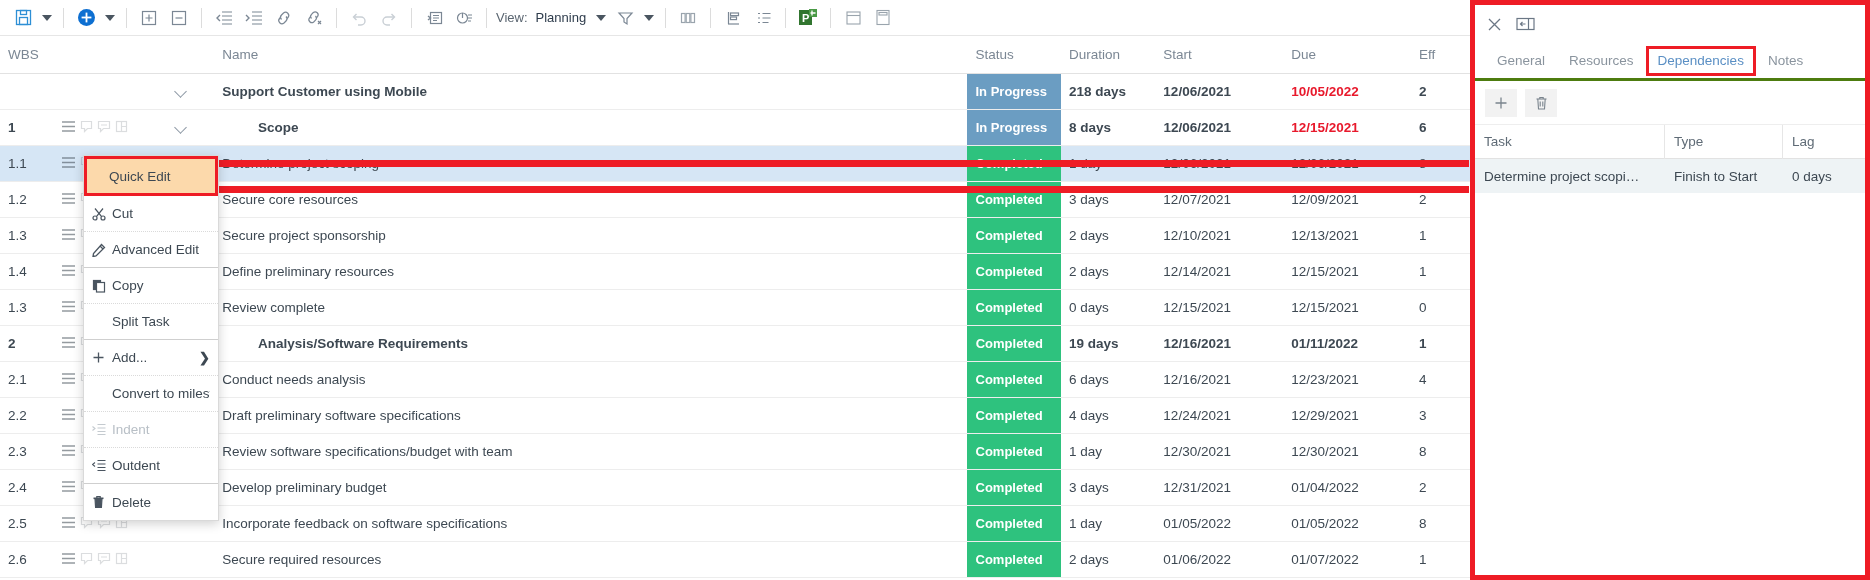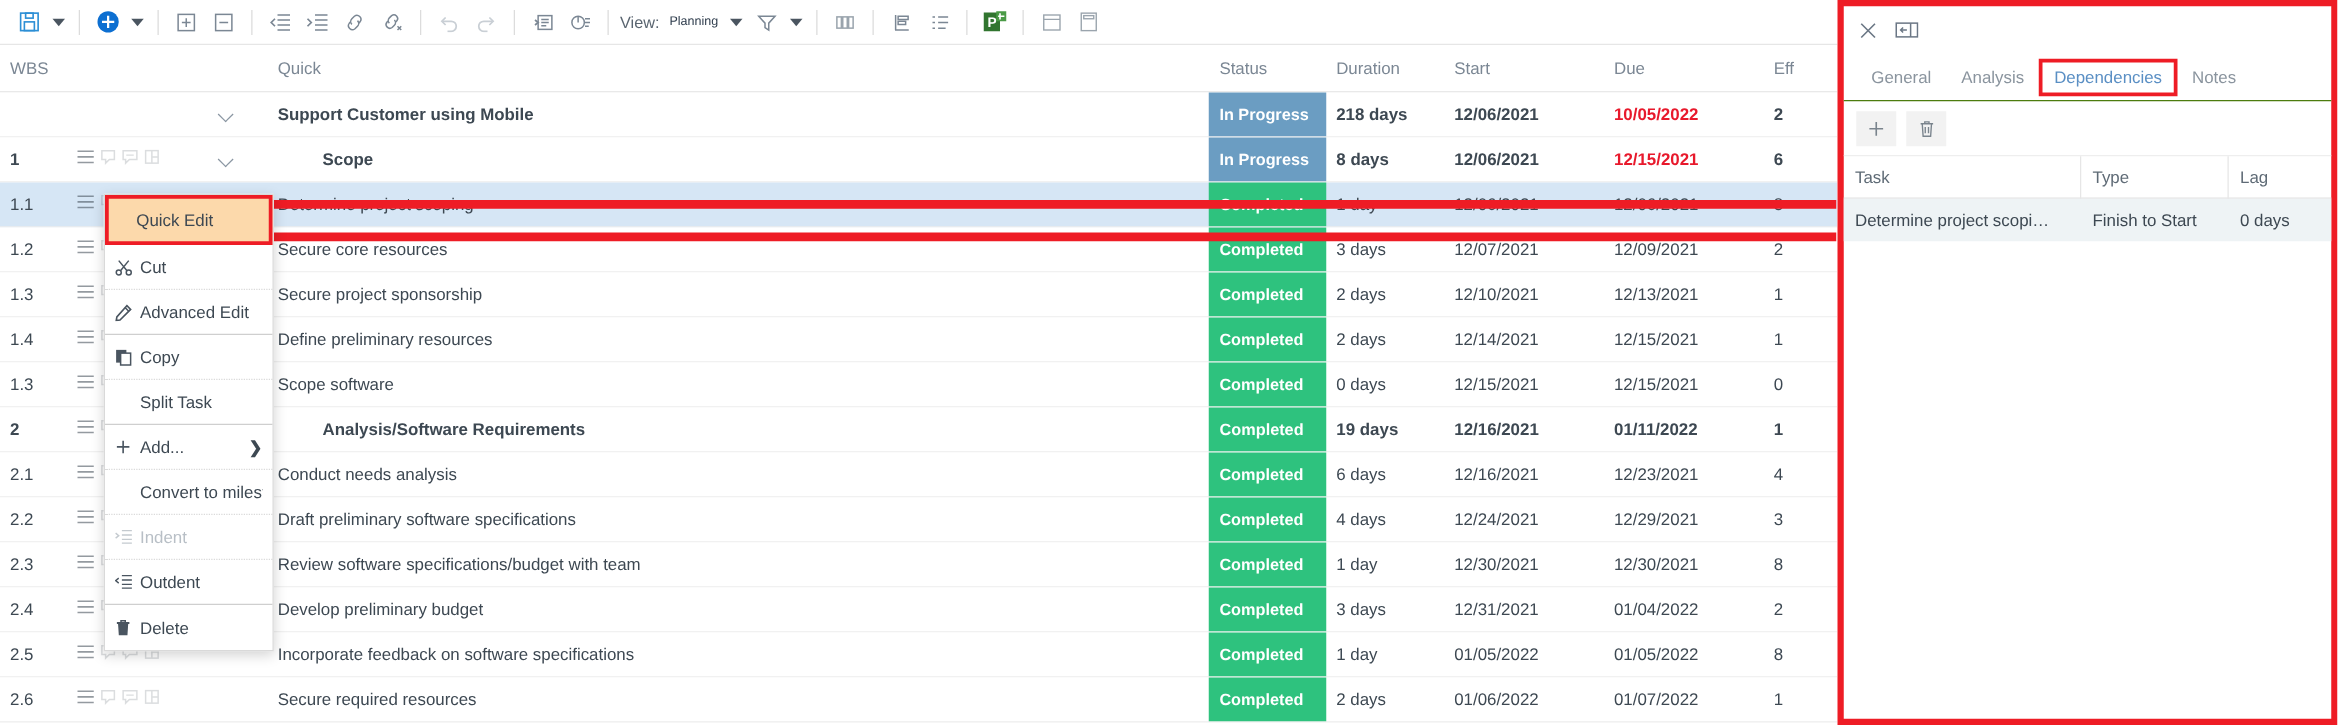--- a/index.html
+++ b/index.html
@@ -41,21 +41,21 @@
   }
   .tb-sep {
     width: 1px; height: 20px; background: #dcdcdc;
     margin: 0 7px; flex: 0 0 auto;
   }
   .tb-label {
     font-size: 13px; color: #5a6570; margin: 0 8px 0 2px;
     white-space: nowrap; flex: 0 0 auto;
   }
   .tb-view-val {
-    font-size: 10px; color: #2e3c4c; margin-right: 6px;
+    font-size: 13px; color: #2e3c4c; margin-right: 6px;
     white-space: nowrap; flex: 0 0 auto; cursor: pointer;
   }
   .tb-disabled { color: #c9cfd5; }
 
   
   .grid {
     position: absolute; top: 36px; left: 0;
     width: 1470px; height: 544px;
     overflow: hidden; background: #fff;
   }
@@ -163,21 +163,21 @@
     border: 5px solid #ee1c25;
     z-index: 30;
   }
   .rp-top {
     height: 38px; display: flex; align-items: center;
     padding-left: 12px; gap: 14px;
   }
   .rp-ico { cursor: pointer; color: #6b7785; display: flex; align-items: center; }
   .rp-tabs {
     height: 38px; display: flex; align-items: center;
-    padding-left: 10px; border-bottom: 1px solid #4d7c0f;
+    padding-left: 10px; border-bottom: 3px solid #4d7c0f;
     gap: 0;
   }
   .rp-tab {
     font-size: 13.5px; color: #8a949e; padding: 0 12px;
     cursor: pointer; line-height: 30px; white-space: nowrap;
   }
   .rp-tab.active {
     color: #5a8fc4;
     border: 3px solid #ee1c25;
     line-height: 24px;
@@ -369,21 +369,21 @@
   </div>
 
   <div class="grid">
     <div class="grid-head">
       <div class="cell c-wbs th">
         <span>WBS</span>
         <span class="sort-arrow">↑</span>
       </div>
       <div class="cell c-icons th"></div>
       <div class="cell c-exp th"></div>
-      <div class="cell c-name th">Quick</div>
+      <div class="cell c-name th">Name</div>
       <div class="cell c-status th" style="color:#7b8794;font-weight:normal;padding-left:9px">Status</div>
       <div class="cell c-dur th">Duration</div>
       <div class="cell c-start th">Start</div>
       <div class="cell c-due th">Due</div>
       <div class="cell c-eff th">Eff</div>
     </div>
     <div id="grid-body">
         <div class="row bold">
           <div class="cell c-wbs"></div>
           <div class="cell c-icons"></div>
@@ -541,21 +541,21 @@
             <span class="rowicon ghost"><svg width="14" height="13" viewBox="0 0 14 13" fill="none" stroke="#3d4852" stroke-width="1.2">
                 <path d="M1.5 1.5h11v7h-6l-3 3v-3h-2z"></path>
                 <path d="M4 5h6" stroke-width="1"></path>
               </svg></span>
             <span class="rowicon ghost"><svg width="13" height="13" viewBox="0 0 13 13" fill="none" stroke="#3d4852" stroke-width="1.2">
                 <rect x="1.5" y="1.5" width="10" height="10"></rect>
                 <path d="M6.5 1.5v10M6.5 6.5h5"></path>
               </svg></span>
           </div>
           <div class="cell c-exp"></div>
-          <div class="cell c-name indent-2">Scope software</div>
+          <div class="cell c-name indent-2">Review complete</div>
           <div class="cell c-status st-done">Completed</div>
           <div class="cell c-dur">0 days</div>
           <div class="cell c-start">12/15/2021</div>
           <div class="cell c-due">12/15/2021</div>
           <div class="cell c-eff">0</div>
         </div>
         <div class="row bold">
           <div class="cell c-wbs">2</div>
           <div class="cell c-icons">
             <span class="rowicon"><svg width="15" height="13" viewBox="0 0 15 13" stroke="#3d4852" stroke-width="1.3">
@@ -832,21 +832,21 @@
       <span class="rp-ico">
         <svg width="19" height="14" viewBox="0 0 19 14" fill="none" stroke="#6b7785" stroke-width="1.2">
           <rect x="1" y="1.5" width="17" height="11"></rect>
             <path d="M12.5 1.5v11"></path>
           <path d="M9.5 7H4.5M6.5 5L4.5 7l2 2" stroke-width="1.2"></path>
         </svg>
       </span>
     </div>
     <div class="rp-tabs" id="rp-tabs">
         <div class="rp-tab">General</div>
-        <div class="rp-tab">Analysis</div>
+        <div class="rp-tab">Resources</div>
         <div class="rp-tab active">Dependencies</div>
         <div class="rp-tab">Notes</div>
       </div>
     <div class="rp-actions">
       <span class="rp-act">
         <svg width="16" height="16" viewBox="0 0 16 16" stroke="#7a848d" stroke-width="1.3">
           <path d="M8 2.5v11M2.5 8h11"></path>
         </svg>
       </span>
       <span class="rp-act">

